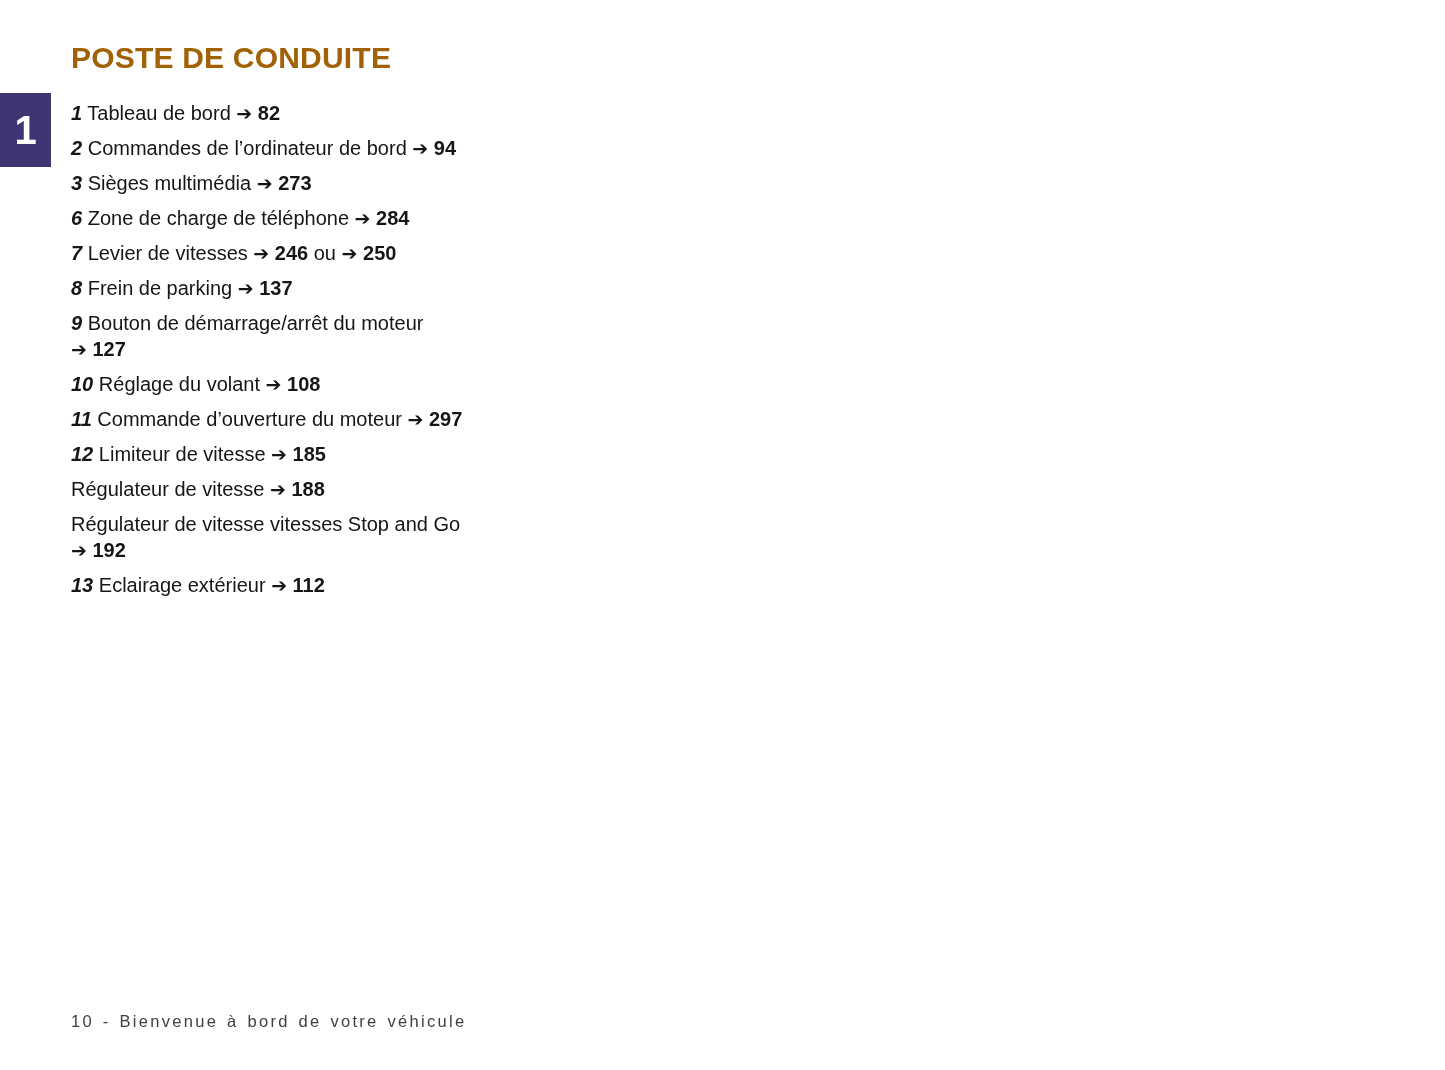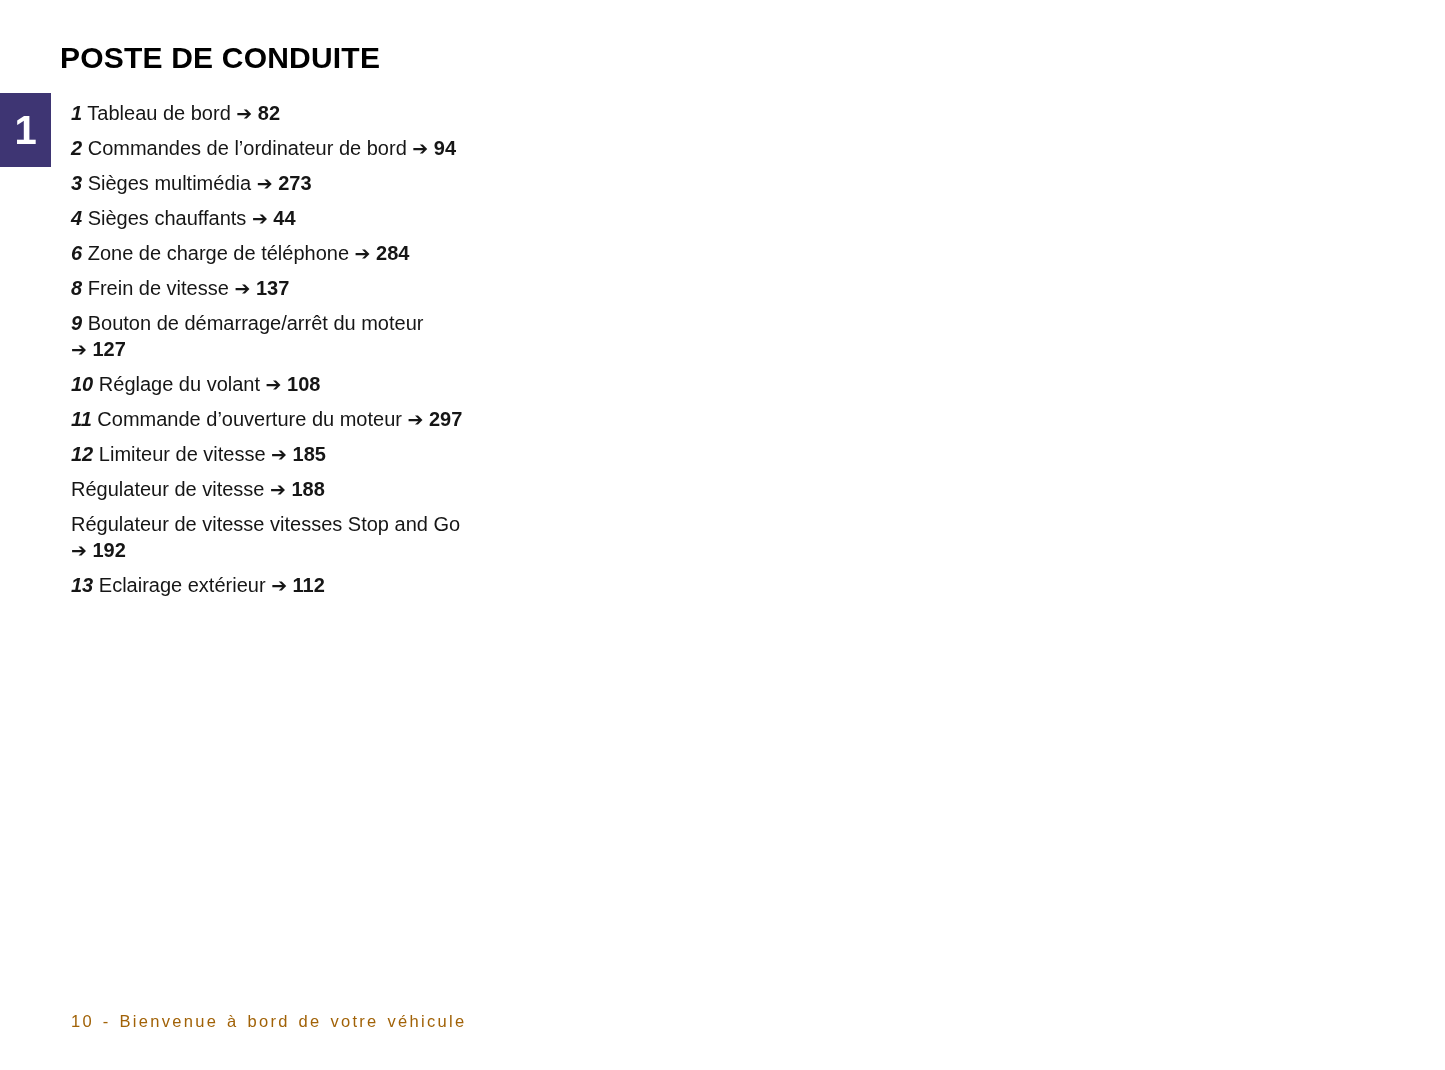--- a/index.html
+++ b/index.html
@@ -26,27 +26,27 @@
     color: #ffffff;
     display: flex;
     align-items: center;
     justify-content: center;
     font-size: 40px;
     font-weight: 700;
     line-height: 1;
   }
   .title {
     position: absolute;
-    left: 60px;
+    left: 71px;
     top: 41px;
     margin: 0;
     font-size: 30px;
     font-weight: 700;
     letter-spacing: 0.2px;
-    color: #000000;
+    color: #a16207;
     white-space: nowrap;
   }
   .items {
     position: absolute;
     left: 71px;
     top: 100px;
     width: 402px;
     font-size: 20px;
     line-height: 26px;
   }
@@ -67,42 +67,42 @@
     font-size: 19px;
     font-weight: 700;
   }
   .footer {
     position: absolute;
     left: 71px;
     top: 1012px;
     font-size: 16.5px;
     letter-spacing: 2.3px;
     word-spacing: 2px;
-    color: #a16207;
+    color: #404040;
     white-space: nowrap;
   }
 </style>
 </head>
 <body>
 
 <div class="canvas">
 
   <div class="chapter-tab">
     <span>1</span>
   </div>
 
   <h1 class="title">POSTE DE CONDUITE</h1>
 
   <div class="items">
       <div class="item"><span class="num">1</span> <span>Tableau de bord </span><span class="ref"><span class="arrow">➔</span>&nbsp;82</span></div>
       <div class="item"><span class="num">2</span> <span>Commandes de l’ordinateur de bord </span><span class="ref"><span class="arrow">➔</span>&nbsp;94</span></div>
       <div class="item"><span class="num">3</span> <span>Sièges multimédia </span><span class="ref"><span class="arrow">➔</span>&nbsp;273</span></div>
-      <div class="item"><span class="num">4</span> <span>Sièges chauffants </span><span class="ref"><span class="arrow">➔</span>&nbsp;44</span></div>
       <div class="item"><span class="num">6</span> <span>Zone de charge de téléphone </span><span class="ref"><span class="arrow">➔</span>&nbsp;284</span></div>
-      <div class="item"><span class="num">8</span> <span>Frein de vitesse </span><span class="ref"><span class="arrow">➔</span>&nbsp;137</span></div>
+      <div class="item"><span class="num">7</span> <span>Levier de vitesses </span><span class="ref"><span class="arrow">➔</span>&nbsp;246</span><span> ou </span><span class="ref"><span class="arrow">➔</span>&nbsp;250</span></div>
+      <div class="item"><span class="num">8</span> <span>Frein de parking </span><span class="ref"><span class="arrow">➔</span>&nbsp;137</span></div>
       <div class="item"><span class="num">9</span> <span>Bouton de démarrage/arrêt du moteur </span><span class="ref"><span class="arrow">➔</span>&nbsp;127</span></div>
       <div class="item"><span class="num">10</span> <span>Réglage du volant </span><span class="ref"><span class="arrow">➔</span>&nbsp;108</span></div>
       <div class="item"><span class="num">11</span> <span>Commande d’ouverture du moteur </span><span class="ref"><span class="arrow">➔</span>&nbsp;297</span></div>
       <div class="item"><span class="num">12</span> <span>Limiteur de vitesse </span><span class="ref"><span class="arrow">➔</span>&nbsp;185</span></div>
       <div class="item"><span>Régulateur de vitesse </span><span class="ref"><span class="arrow">➔</span>&nbsp;188</span></div>
       <div class="item"><span>Régulateur de vitesse vitesses Stop and Go </span><span class="ref"><span class="arrow">➔</span>&nbsp;192</span></div>
       <div class="item"><span class="num">13</span> <span>Eclairage extérieur </span><span class="ref"><span class="arrow">➔</span>&nbsp;112</span></div>
     </div>
 
   <div class="footer">10 - Bienvenue à bord de votre véhicule</div>

